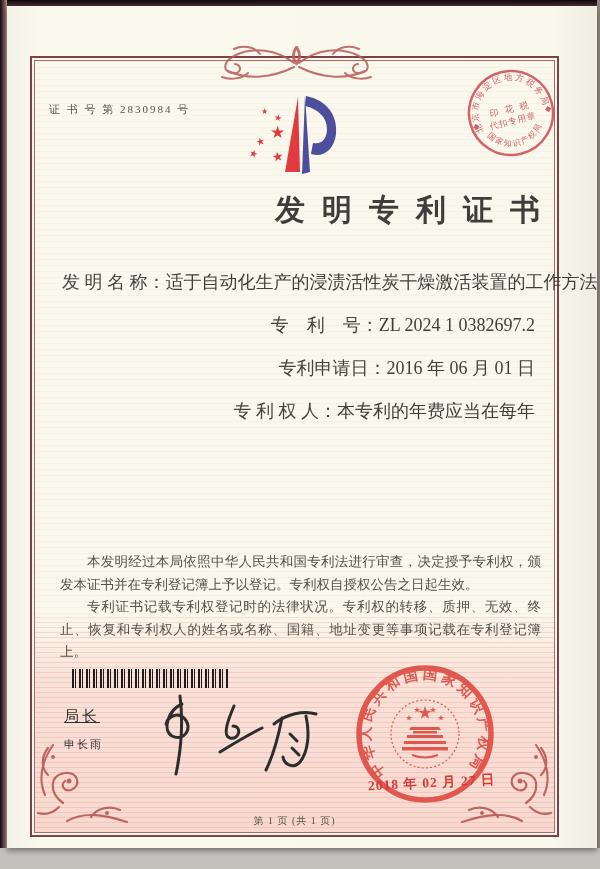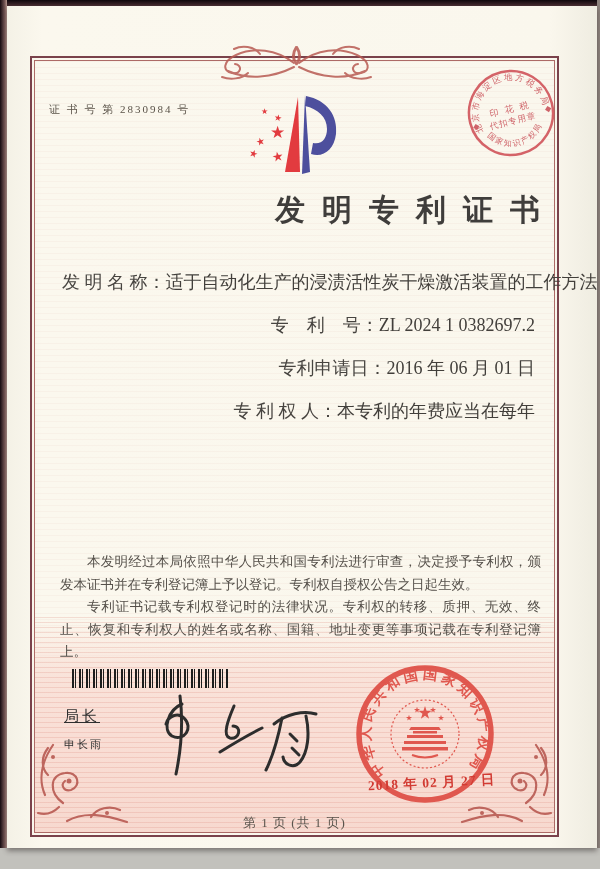--- a/index.html
+++ b/index.html
@@ -59,21 +59,21 @@
       #1d1d1d 10px 11px,transparent 11px 14px);}
   .sig-title{position:absolute;left:32px;top:649px;font-size:15px;color:#2f2f2f;letter-spacing:3px;
     font-family:"Liberation Sans",sans-serif;text-decoration:underline;}
   .sig-name{position:absolute;left:32px;top:679px;font-size:11px;color:#2f2f2f;letter-spacing:2px;
     font-family:"Liberation Sans",sans-serif;}
   .signature{position:absolute;left:118px;top:632px;width:180px;height:92px;}
   .seal{position:absolute;left:308px;top:591px;width:170px;height:170px;opacity:.9;z-index:5;}
   .seal-date{position:absolute;left:336px;top:716px;z-index:6;color:#d23b33;
     font-size:13.5px;letter-spacing:1px;font-weight:600;transform:rotate(-3deg);}
   .footer{position:absolute;left:0;right:0;top:756px;text-align:center;
-    font-size:13px;color:#5a544c;letter-spacing:1px;}
+    font-size:10px;color:#5a544c;letter-spacing:1px;}
 </style>
 </head>
 <body>
 
 <div class="scan-top"></div>
 <div class="scan-bottom"></div>
 
 <div class="paper">
   <div class="frame">
     <div class="texture"></div>

